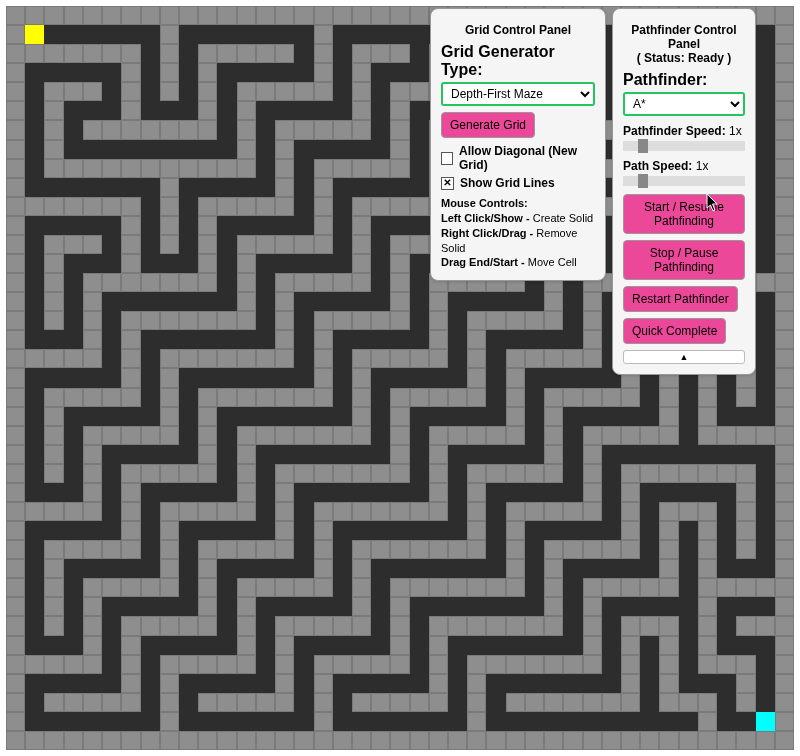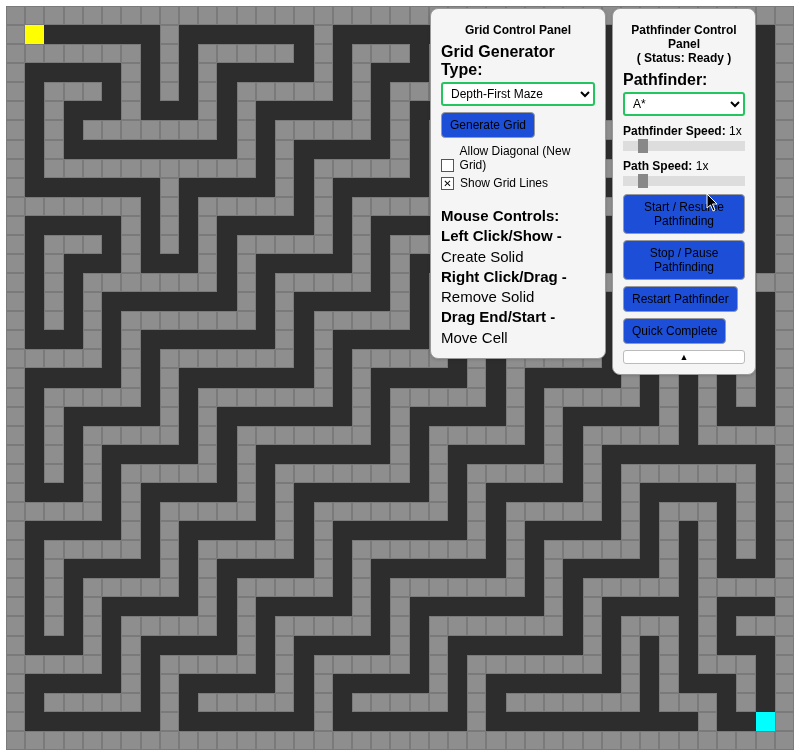--- a/index.html
+++ b/index.html
@@ -62,43 +62,44 @@
     border: 2px solid #22c55e;
     border-radius: 3px;
     background: #fff;
     margin-bottom: 6px;
   }
   .panel button {
     font-size: 12px;
     padding: 5px 8px;
     border: 1px solid #999;
     border-radius: 4px;
-    background: #1d4ed8;
+    background: #ec4899;
     cursor: pointer;
     margin-bottom: 6px;
     display: block;
   }
   .checkbox-row {
     display: flex;
-    align-items: flex-end;
+    align-items: center;
     gap: 6px;
     margin: 4px 0;
     font-size: 12px;
+    font-weight: bold;
   }
   .checkbox {
     width: 13px; height: 13px;
     border: 1px solid #555;
     background: #fff;
     display: inline-flex;
     align-items: center;
     justify-content: center;
     font-size: 10px;
     line-height: 1;
   }
-  .mouse-controls { margin-top: 16px; font-size: 15px; line-height: 1.35; }
+  .mouse-controls { margin-top: 6px; font-size: 11px; line-height: 1.35; }
   .mouse-controls b { font-weight: bold; }
   .slider-row { margin: 2px 0 8px 0; }
   .slider-label { font-size: 12px; }
   .slider-label b { font-weight: bold; }
   .slider {
     width: 100%;
     height: 10px;
     background: #ddd;
     position: relative;
     margin-top: 3px;

